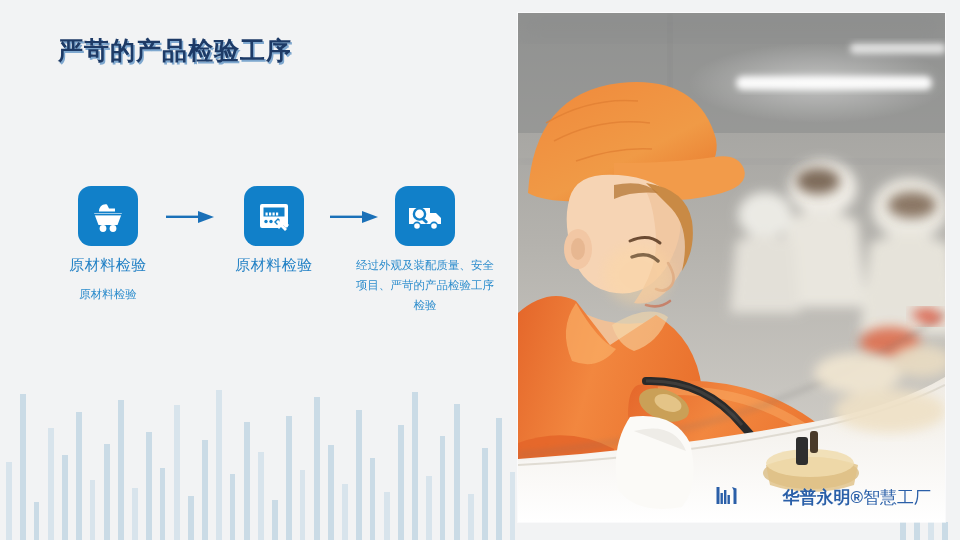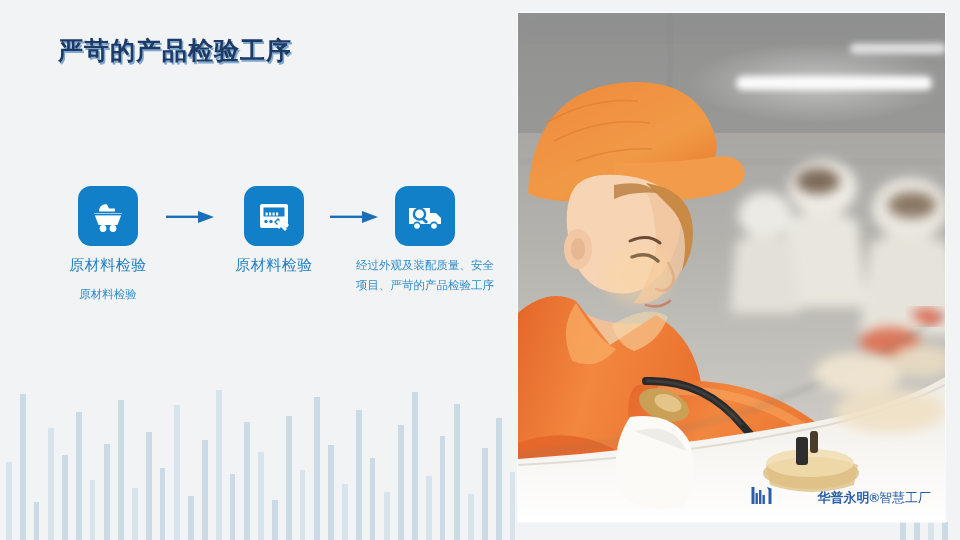--- a/index.html
+++ b/index.html
@@ -125,21 +125,21 @@
     bottom: 16px;
     display: flex;
     align-items: flex-end;
     gap: 4px;
     z-index: 6;
     color: #2a5fa8;
     text-shadow: 0 1px 2px rgba(255,255,255,.9);
   }
   #logo .mark { display: block; }
   #logo .logo-text {
-    font-size: 13px;
+    font-size: 17px;
     font-weight: bold;
     letter-spacing: 0px;
     line-height: 16px;
     white-space: nowrap;
     margin-left: 40px;
   }
   #logo .logo-sub { font-weight: normal; }
 </style>
 </head>
 <body>
@@ -250,20 +250,21 @@
           <path d="M25 17 L31 17 L36 22 L36 28 L25 28 Z" fill="#ffffff"></path>
           <circle cx="12" cy="30" r="3.6" fill="#ffffff" stroke="#1180c9" stroke-width="1.6"></circle>
           <circle cx="29" cy="30" r="3.6" fill="#ffffff" stroke="#1180c9" stroke-width="1.6"></circle>
           <circle cx="14.5" cy="18" r="5.6" fill="#ffffff" stroke="#1180c9" stroke-width="2.4"></circle>
           <rect x="18" y="21.2" width="7" height="2.8" rx="1.2" fill="#1180c9" transform="rotate(42 18 21.2)"></rect>
         </svg>
       </div>
       <div class="step-desc">
         <div>经过外观及装配质量、安全</div>
         <div>项目、严苛的产品检验工序</div>
+        <div>检验</div>
       </div>
     </div>
 
   </div>
 
   <div id="photo">
     <svg width="427" height="509" viewBox="0 0 427 509" aria-hidden="true">
       <defs>
         <linearGradient id="bgWall" x1="0" y1="0" x2="0" y2="1">
           <stop offset="0" stop-color="#9a9a98"></stop>

